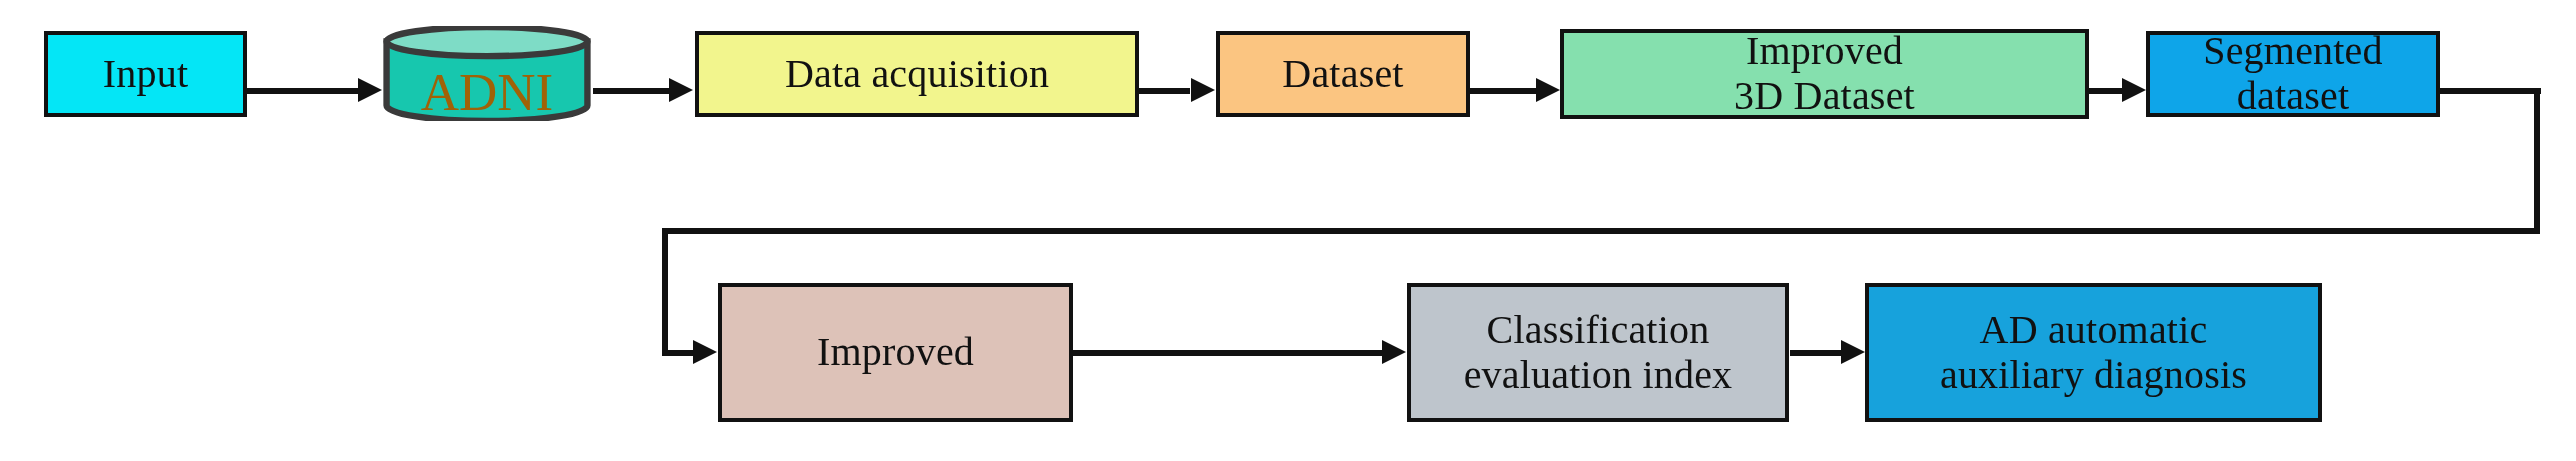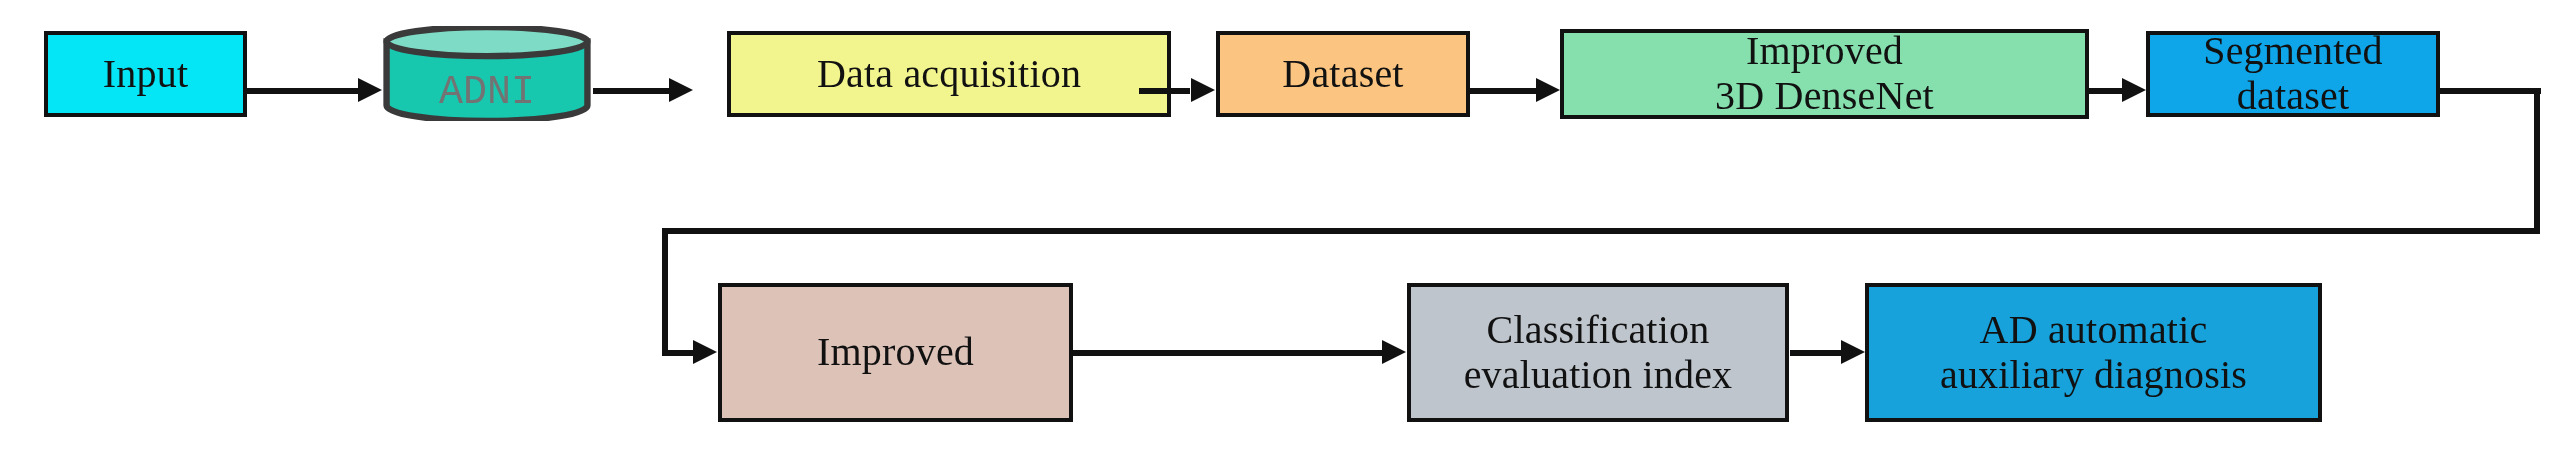--- a/index.html
+++ b/index.html
@@ -10,34 +10,34 @@
   .node{position:absolute;box-sizing:border-box;
         border:4.6px solid #111111;
         display:flex;align-items:center;justify-content:center;
         text-align:center;line-height:1.12;color:#111111;
         font-family:"Liberation Serif","DejaVu Serif",serif;
         font-size:40px;letter-spacing:0.2px;}
   .node span{display:block;padding:0 5.5px;}
 
   
   #n-input      {left:44px;  top:31px;  width:203px; height:86px;  background:#04E6F6;}
-  #n-dataacq    {left:695px; top:31px;  width:444px; height:86px;  background:#F2F58D;margin-left:32px;}
+  #n-dataacq    {left:695px; top:31px;  width:444px; height:86px;  background:#F2F58D;}
   #n-dataset    {left:1216px;top:31px;  width:254px; height:86px;  background:#FBC581;}
   #n-densenet   {left:1560px;top:29px;  width:529px; height:90px;  background:#85E0AE;}
   #n-segmented  {left:2146px;top:31px;  width:294px; height:86px;  background:#0ea5e9;}
   #n-mobilenet  {left:718px; top:283px; width:355px; height:139px; background:#DDC2B8;}
   #n-classeval  {left:1407px;top:283px; width:382px; height:139px; background:#BEC5CC;}
   #n-addiag     {left:1865px;top:283px; width:457px; height:139px; background:#17A2DC;}
 
   
   #n-adni{position:absolute;left:382px;top:25.6px;width:210px;height:95px;}
   #n-adni .cyl-label{position:absolute;left:0;top:37px;width:210px;height:59px;
         display:flex;align-items:center;justify-content:center;
-        font-size:40px;color:#737373;z-index:4;
-        font-family:Liberation Mono, monospace;}
+        font-size:53px;color:#a16207;z-index:4;
+        font-family:Liberation Serif, serif;}
 
   
   .line{position:absolute;background:#111111;}
   .h{height:6.4px;}
   .v{width:6.4px;}
 
   .arrow{position:absolute;width:0;height:0;}
   .arrow-r{border-top:12.8px solid transparent;border-bottom:12.8px solid transparent;
            border-left:24px solid #111111;}
 </style>
@@ -64,21 +64,21 @@
     </span>
   </div>
 
   <div class="node" id="n-dataset">
     <span>Dataset</span>
   </div>
 
   <div class="node" id="n-densenet">
     <span>
       <span>Improved</span>
-      <span>3D DenseNet</span>
+      <span>3D Dataset</span>
     </span>
   </div>
 
   <div class="node" id="n-segmented">
     <span>
       <span>Segmented</span>
       <span>dataset</span>
     </span>
   </div>
 

